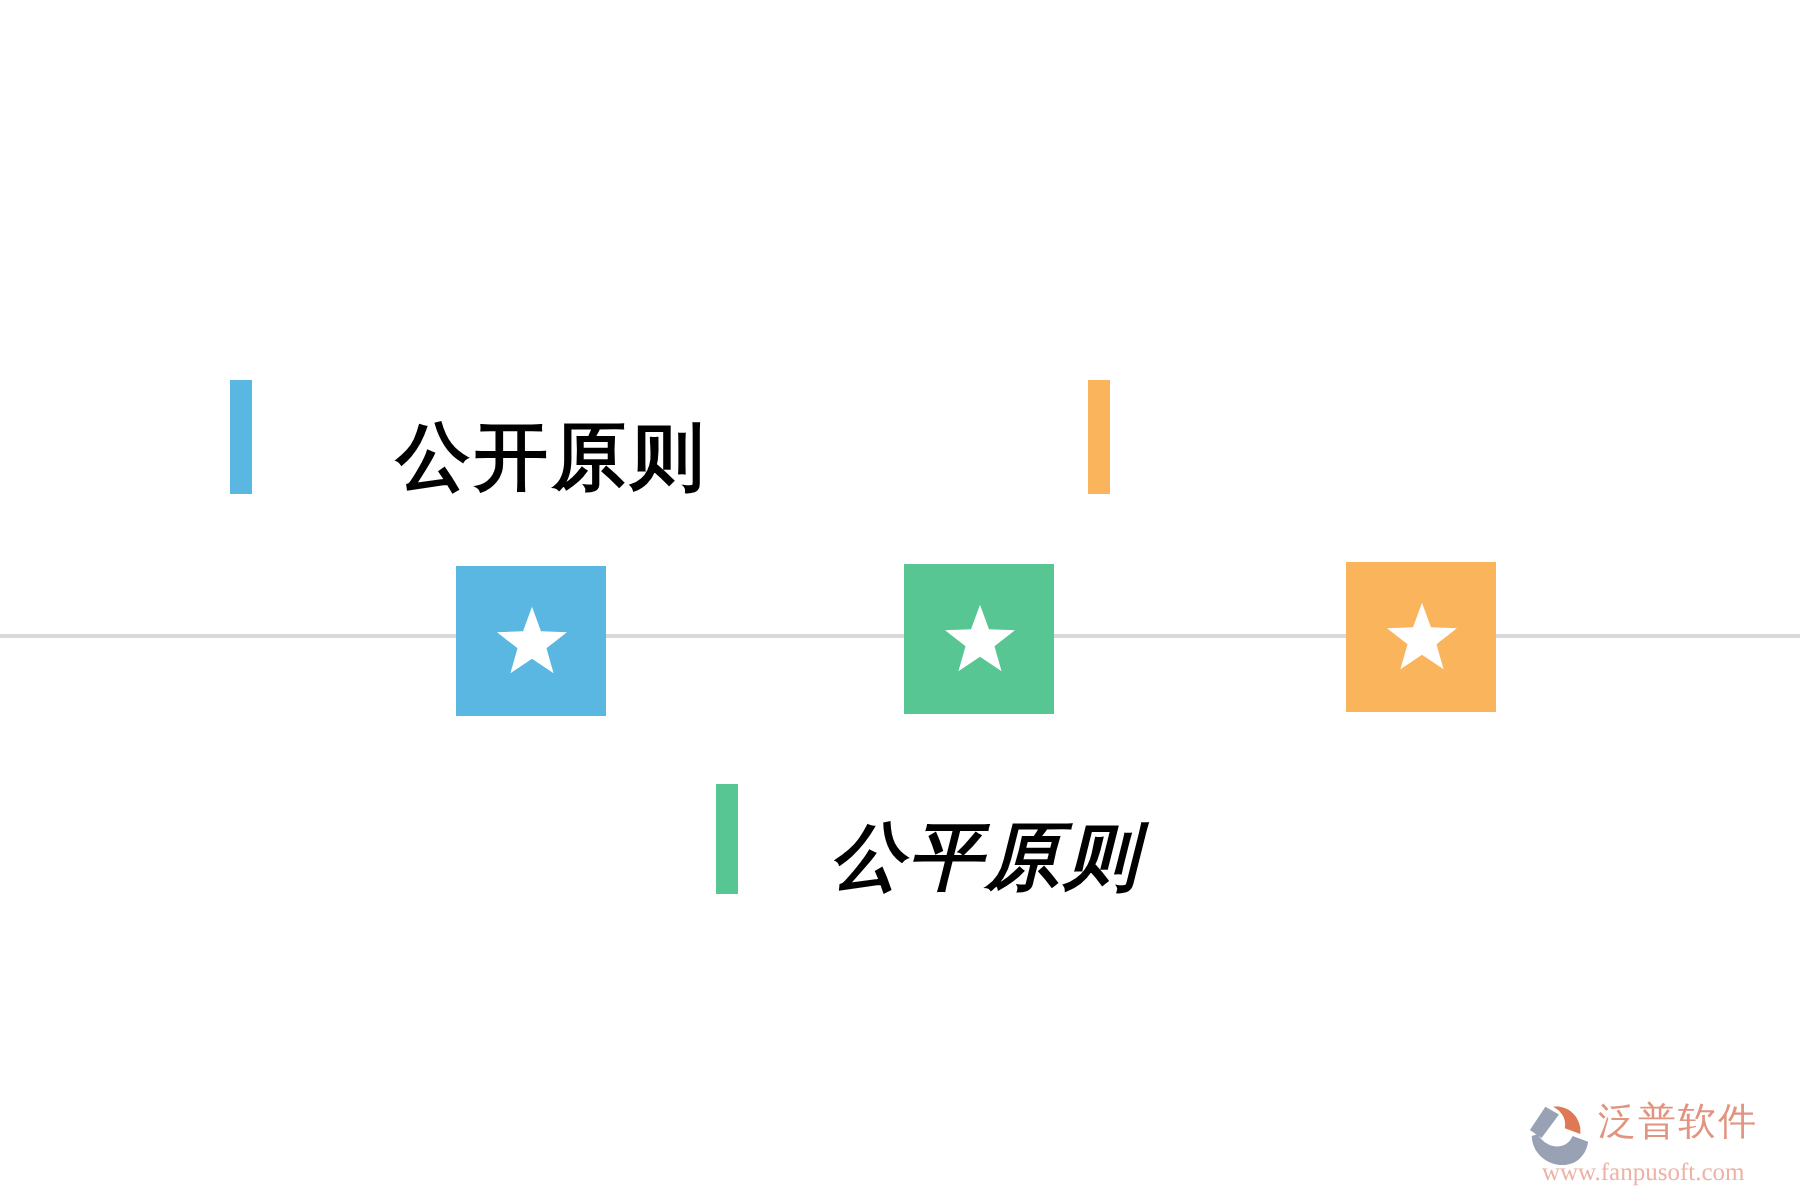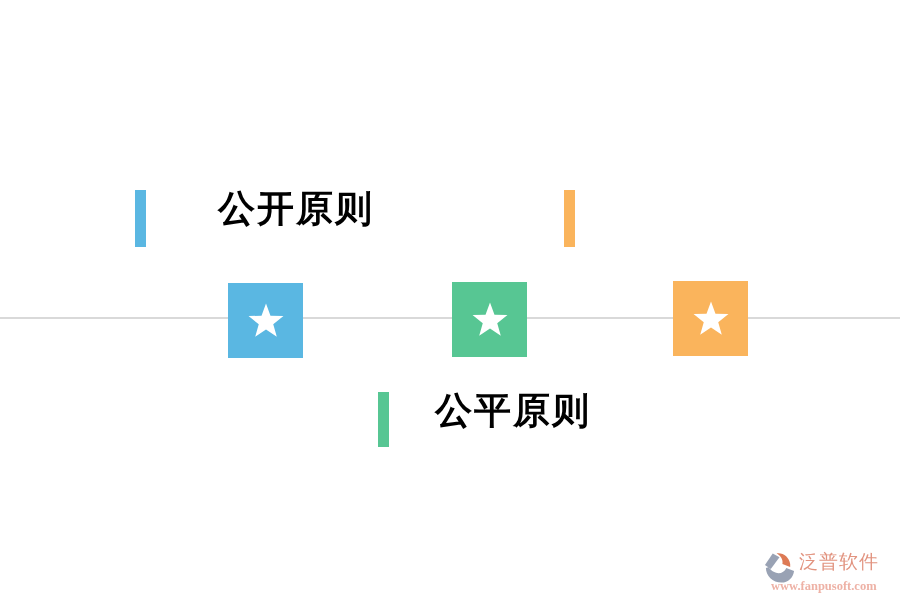--- a/index.html
+++ b/index.html
@@ -18,42 +18,41 @@
     position: absolute;
     left: 0;
     top: 317px;
     width: 900px;
     height: 2px;
   }
 
   .label-group {
     position: absolute;
     display: flex;
-    align-items: flex-start;
-    margin-left: 20px;
+    align-items: flex-end;
   }
   .accent-bar {
     display: block;
     width: 11px;
     height: 100%;
     flex: 0 0 11px;
   }
   .label-text {
     font-size: 37px;
     font-weight: 700;
     color: #000000;
     letter-spacing: 2px;
     line-height: 1;
     white-space: nowrap;
   }
   .lg-open { left: 115px; top: 190px; height: 57px; }
   .lg-open .label-text { margin-left: 72px; }
   .lg-just { left: 544px; top: 190px; height: 57px; }
   .lg-just .label-text { margin-left: 78px; }
-  .lg-fair { left: 358px; top: 392px; height: 55px; }
+  .lg-fair { left: 358px; top: 392px; height: 55px; font-style: italic; }
   .lg-fair .label-text { margin-left: 46px; }
 
   .tile {
     position: absolute;
     width: 75px;
     height: 75px;
     display: flex;
     align-items: center;
     justify-content: center;
   }
@@ -81,21 +80,21 @@
     font-size: 19px;
     line-height: 1.1;
     letter-spacing: 1px;
     white-space: nowrap;
   }
   .watermark-url {
     position: absolute;
     left: 8px;
     top: 32px;
     font-family: "Liberation Serif", "DejaVu Serif", serif;
-    font-weight: 700;
+    font-weight: 400;
     font-size: 12.5px;
     line-height: 1;
     white-space: nowrap;
   }
 </style>
 </head>
 <body>
 
 <div class="canvas" style="background: rgb(255, 255, 255);">
 

